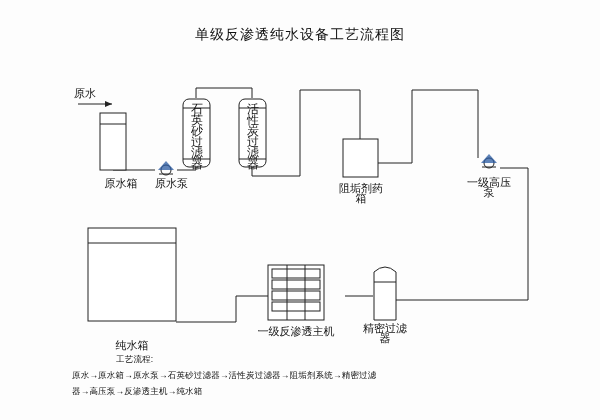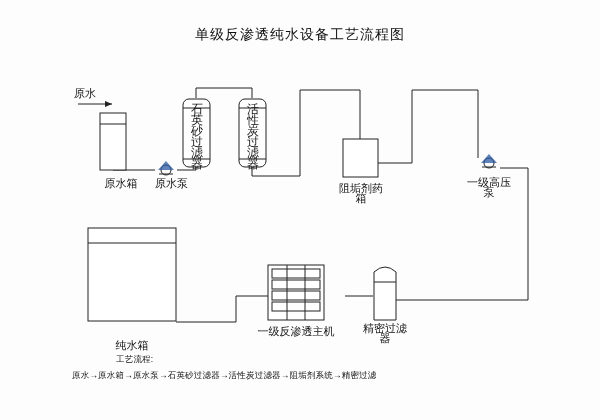--- a/index.html
+++ b/index.html
@@ -168,14 +168,15 @@
   <div class="lbl" style="left:100px; top:178px; width:42px;">原水箱</div>
   <div class="lbl" style="left:146px; top:178px; width:42px;text-align:right;">原水泵</div>
   <div class="lbl" style="left:334px; top:183px; width:54px;">阻垢剂药箱</div>
   <div class="lbl" style="left:466px; top:177px; width:46px;">一级高压泵</div>
   <div class="lbl" style="left:358px; top:323px; width:54px;">精密过滤器</div>
   <div class="lbl" style="left:256px; top:326px; width:80px;">一级反渗透主机</div>
   <div class="lbl" style="left:110px; top:340px; width:44px;">纯水箱</div>
 
   <div class="flowtext" style="left:72px; top:352px;margin-left:44px;">工艺流程:</div>
   <div class="flowtext" style="left:72px; top:368px;">原水→原水箱→原水泵→石英砂过滤器→活性炭过滤器→阻垢剂系统→精密过滤</div>
+  <div class="flowtext" style="left:72px; top:384px;">器→高压泵→反渗透主机→纯水箱</div>
 
 </div>
 
 </body></html>

